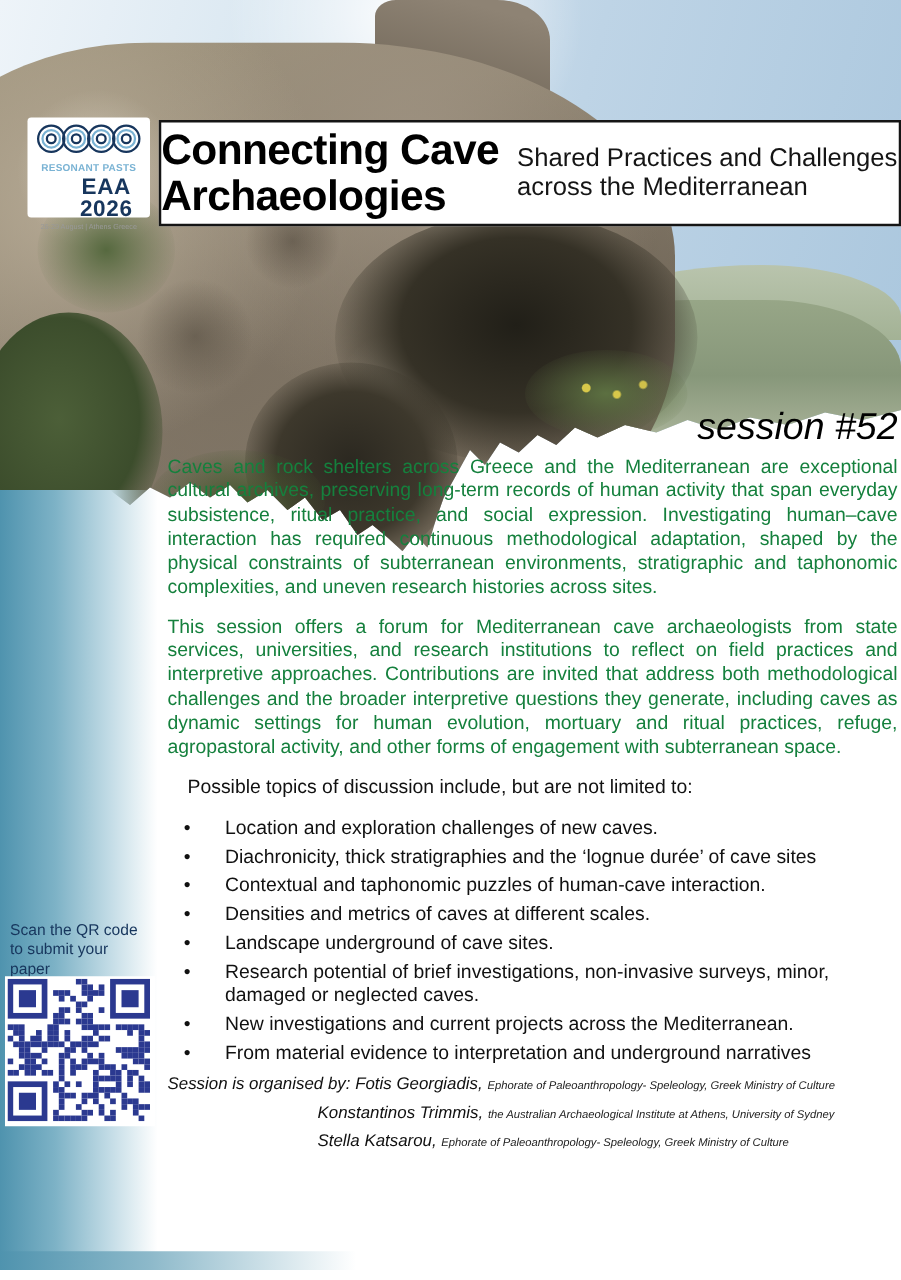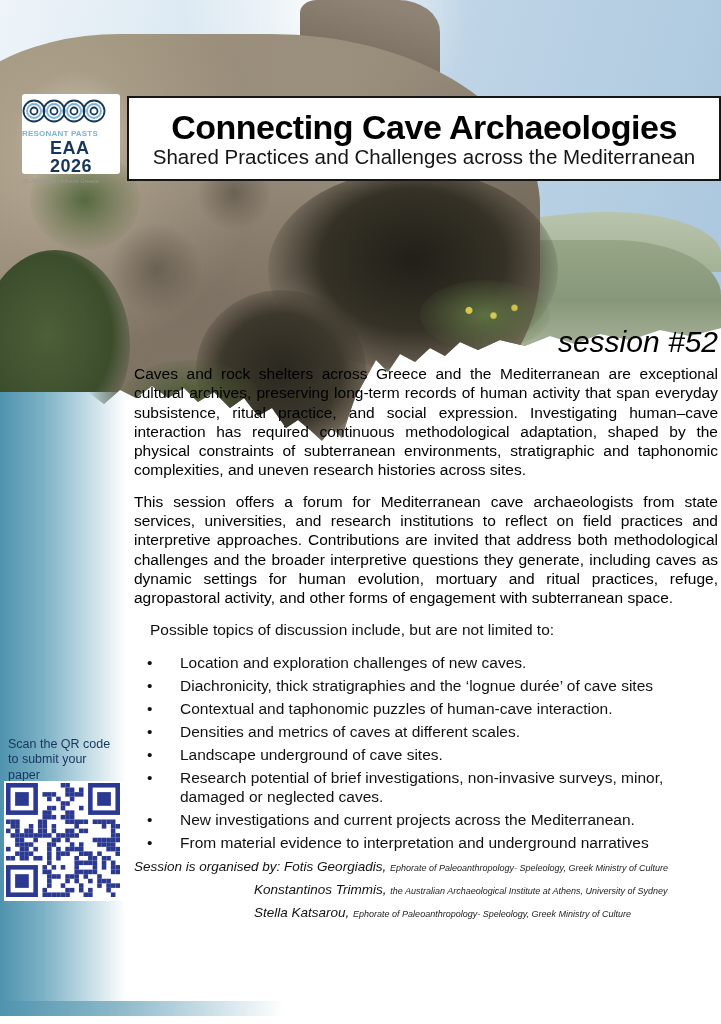--- a/index.html
+++ b/index.html
@@ -59,44 +59,44 @@
   .veg3{left:420px;top:280px;width:130px;height:70px;
     background:radial-gradient(ellipse at 50% 50%,#5c7041 0%,rgba(92,112,65,0) 78%);}
   .veg4{left:120px;top:360px;width:140px;height:80px;
     background:radial-gradient(ellipse at 50% 50%,#46572f 0%,rgba(70,87,47,0) 78%);}
   .flowers{left:455px;top:300px;width:70px;height:26px;
     background:radial-gradient(circle at 20% 40%,#d8c84a 0 3px,rgba(0,0,0,0) 4px),
       radial-gradient(circle at 55% 60%,#d8c84a 0 2.5px,rgba(0,0,0,0) 4px),
       radial-gradient(circle at 85% 30%,#cfc04a 0 2.5px,rgba(0,0,0,0) 4px);}
   
   .logo-card{position:absolute;left:22px;top:94px;width:98px;height:80px;background:#fff;
-    border-radius:3px;padding-top:4px;box-sizing:border-box;z-index:5;}
+    border-radius:3px;text-align:center;padding-top:4px;box-sizing:border-box;z-index:5;}
   .logo-resonant{font-size:8px;font-weight:bold;color:#7ab3d4;letter-spacing:.2px;margin-top:1px;}
   .logo-eaa{font-size:18px;font-weight:bold;color:#17365d;letter-spacing:.5px;line-height:1;margin-top:1px;padding-left:28px;}
   .logo-dates{font-size:5.8px;color:#999;margin-top:3px;}
   
   .banner{position:absolute;left:127px;top:96px;width:594px;height:85px;background:#fff;
     border:2px solid #151515;box-sizing:border-box;z-index:5;
-    display:flex;flex-direction:column;align-items:center;justify-content:center;}
+    display:flex;flex-direction:row;align-items:center;justify-content:center;}
   .banner-title{font-size:34px;font-weight:bold;color:#000;line-height:1.08;letter-spacing:-.5px;}
   .banner-sub{font-size:20.5px;color:#151515;line-height:1.1;}
   
   .session{position:absolute;right:3px;top:325px;font-size:30px;color:#000;z-index:4;font-style:italic;}
   
   .sidebar-strip{position:absolute;left:0;top:392px;width:126px;height:624px;z-index:1;
     background:linear-gradient(to right,#4f93ae 0%,#7db2c6 35%,#c3dce6 70%,rgba(255,255,255,0) 100%);}
   .sidebar-bottom{position:absolute;left:0;top:1001px;width:300px;height:15px;z-index:1;
     background:linear-gradient(to right,#4f93ae 0%,#8db9ca 40%,rgba(255,255,255,0) 95%);}
   .qr-label{position:absolute;left:8px;top:737px;width:112px;font-size:12.5px;line-height:1.22;
     color:#17365d;z-index:3;}
   .qr-box{position:absolute;left:4px;top:781px;width:120px;height:120px;background:#fff;
     padding:2px;box-sizing:border-box;z-index:3;}
   
   .content{position:absolute;left:134px;top:364px;width:584px;z-index:4;}
-  .body-par{font-size:15.5px;line-height:19.3px;text-align:justify;margin:0 0 12px 0;color:#000000;}
+  .body-par{font-size:15.5px;line-height:19.3px;text-align:justify;margin:0 0 12px 0;color:#15803d;}
   .topics-intro{font-size:15.5px;line-height:19.3px;margin:0 0 14px 16px;color:#111;}
   ul.topics{list-style:none;margin:0;padding:0;}
   ul.topics li{position:relative;padding-left:46px;font-size:15.5px;line-height:19px;
     margin-bottom:4px;color:#111;}
   ul.topics li::before{content:"\2022";position:absolute;left:13px;top:0;}
   .organisers{margin-top:2px;font-style:italic;}
   .org-row{font-size:13.5px;line-height:22px;white-space:nowrap;color:#111;}
   .org-row.indent{padding-left:120px;}
   .org-aff{font-size:9px;color:#222;}
 </style>

